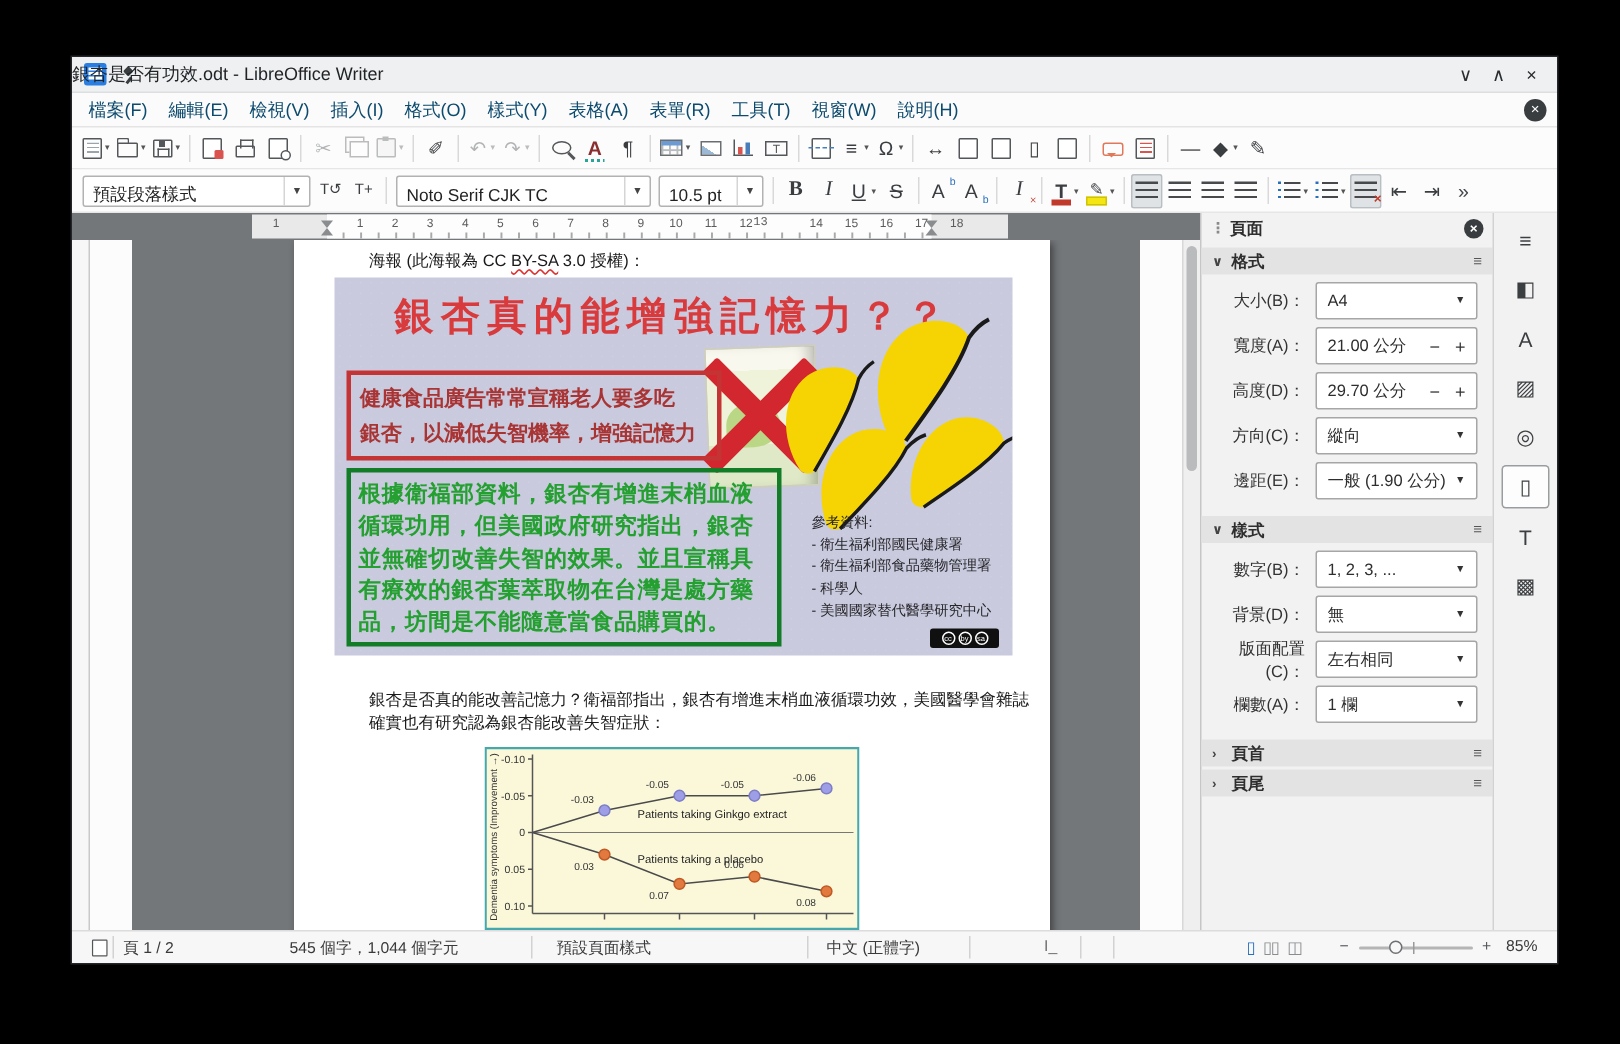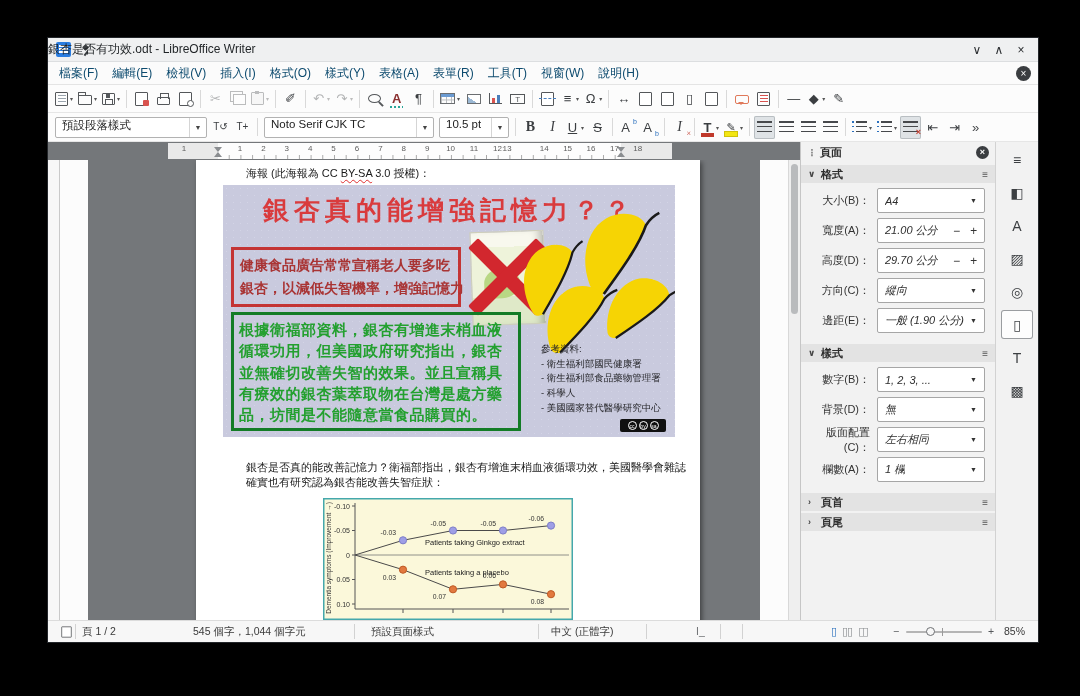--- a/index.html
+++ b/index.html
@@ -83,21 +83,21 @@
   .clearx::after{content:"×";position:absolute;bottom:-2px;right:-5px;font-size:8px;color:#c0392b;font-style:normal;}
   .fontcolor{width:13px;font-weight:bold;}
   .fontcolor::after{content:"";position:absolute;left:0;right:0;bottom:-1px;height:3.5px;background:#c0392b;}
   .hlc{width:14px;font-size:11px;}
   .hlc::after{content:"";position:absolute;left:0;right:0;bottom:-1px;height:3.5px;background:#f3e613;border:1px solid #cfc20a;}
   .lines{width:15px;height:12px;background:repeating-linear-gradient(to bottom,#47494c 0 1.6px,transparent 1.6px 4.8px);}
   .lst{background:repeating-linear-gradient(to bottom,#47494c 0 1.6px,transparent 1.6px 4.8px) content-box;padding-left:4px;}
   .lst::before{content:"";position:absolute;left:0;top:0;bottom:0;width:2px;
     background:repeating-linear-gradient(to bottom,#2a6fbd 0 1.6px,transparent 1.6px 4.8px);}
   .nox::after{content:"×";position:absolute;right:-3px;bottom:-4px;color:#c0392b;font-size:9px;font-weight:bold;}
-  .combo{height:21px;background:#fff;border:1px solid #b2b2b2;border-radius:2px;display:flex;align-items:flex-start;
+  .combo{height:21px;background:#fff;border:1px solid #b2b2b2;border-radius:2px;display:flex;align-items:flex-end;
     font-size:11.5px;color:#222;padding-left:6px;margin:0 2px;}
   .combo .cdd{margin-left:auto;width:17px;height:100%;border-left:1px solid #d5d5d5;display:flex;align-items:center;justify-content:center;font-size:7px;color:#444;}
   .ovf{margin-left:2px;font-size:13px;color:#46484b;padding:0 4px;}
   
   .mainrow{flex:1;display:flex;min-height:0;}
   .leftcol{width:752px;display:flex;flex-direction:column;}
   .ruler{height:18px;background:#74777a;position:relative;flex:0 0 auto;}
   .ruler-page{position:absolute;left:120px;width:504px;top:1px;bottom:1px;background:#e9e9e9;}
   .ruler-text{position:absolute;left:170px;width:403px;top:1px;bottom:1px;background:#fdfdfd;
     background-image:repeating-linear-gradient(90deg,transparent 0 10.6px,#a9a9a9 10.6px 11.6px);
@@ -112,21 +112,21 @@
   .thumb{position:absolute;left:2px;right:2px;top:4px;height:150px;background:#b9bbbd;border-radius:4px;}
   
   .page{position:absolute;left:108px;top:0;width:504px;height:470px;background:#fff;
     box-shadow:2px 2px 5px rgba(0,0,0,.45);font-size:11px;color:#1a1a1a;}
   .intro{position:absolute;left:50px;top:6px;white-space:nowrap;}
   .wavy{text-decoration:underline wavy #e03030 1px;text-underline-offset:2px;}
   .poster{position:absolute;left:27px;top:25px;width:452px;height:252px;background:#c9cade;overflow:hidden;
     background-image:radial-gradient(#d3d4e6 8%,transparent 8%);background-size:7px 7px;}
   .poster-title{position:absolute;top:8px;left:0;right:0;text-align:center;font-weight:900;
     font-size:26px;letter-spacing:5px;color:#d93b3d;white-space:nowrap;}
-  .claimbox{position:absolute;left:8px;top:62px;width:230px;height:60px;border:3px solid #c43434;
+  .claimbox{position:absolute;left:8px;top:62px;width:250px;height:60px;border:3px solid #c43434;
     padding:4px 6px;font-size:14px;font-weight:bold;color:#a93434;line-height:1.65;white-space:nowrap;}
   .factbox{position:absolute;left:8px;top:127px;width:290px;height:119px;border:3px solid #137c26;
     padding:4px 5px;font-size:15px;font-weight:bold;color:#23a02f;line-height:1.42;letter-spacing:.5px;}
   .product{position:absolute;left:248px;top:46px;width:74px;height:94px;transform:rotate(-2deg);
     background:linear-gradient(180deg,#f8f8ee 0 16%,#eef3da 16% 70%,#dfe9c8 70% 100%);
     border:1px solid #cfcfb8;box-shadow:inset -9px 0 10px -6px rgba(0,0,0,.28);}
   .product::after{content:"";position:absolute;left:12px;top:36px;width:36px;height:30px;background:#b9d784;border-radius:50% 50% 50% 12%;}
   .xbar{position:absolute;left:236px;top:85px;width:96px;height:14px;background:#d2272e;border-radius:2px;}
   .leaves{position:absolute;left:294px;top:26px;}
   .refs{position:absolute;left:318px;top:157px;width:134px;font-size:9.5px;color:#26262a;line-height:1.55;}
@@ -143,21 +143,21 @@
   .sb-grip{color:#8a8a8a;font-size:10px;letter-spacing:-1px;}
   .sb-close{margin-left:auto;width:13px;height:13px;border-radius:50%;background:#3a3d40;color:#fff;
     font-size:9px;line-height:13px;text-align:center;}
   .sb-sec{height:18px;background:#e3e3e3;display:flex;align-items:center;gap:5px;padding:0 7px;
     font-weight:bold;margin-top:2px;}
   .sb-sec .more{margin-left:auto;color:#555;font-size:10px;}
   .sb-chev{font-size:9px;color:#444;width:8px;}
   .sb-row{display:flex;align-items:center;margin:5px 10px 5px 0;height:25px;}
   .sb-label{width:76px;text-align:right;padding-right:7px;color:#333;flex:0 0 auto;}
   .sb-ctl{flex:1;height:25px;background:#fff;border:1px solid #a6a6a6;border-radius:2px;
-    display:flex;align-items:center;padding:0 7px;gap:6px;font-style:italic;}
+    display:flex;align-items:center;padding:0 7px;gap:6px;}
   .sb-val{white-space:nowrap;overflow:hidden;}
   .sb-arrow{margin-left:auto;font-size:7px;color:#333;}
   .stp{margin-left:auto;display:flex;gap:10px;font-size:12px;color:#333;}
   
   .deckbar{width:43px;background:#f2f2f2;border-left:1px solid #d2d2d2;display:flex;flex-direction:column;
     align-items:center;padding-top:4px;}
   .deck-btn{width:30px;height:27px;margin-bottom:6px;display:flex;align-items:center;justify-content:center;
     font-size:14px;color:#3c3f42;border-radius:2px;}
   .deck-btn.act{background:#fdfdfd;box-shadow:0 0 0 1px #9a9da0;}
   

